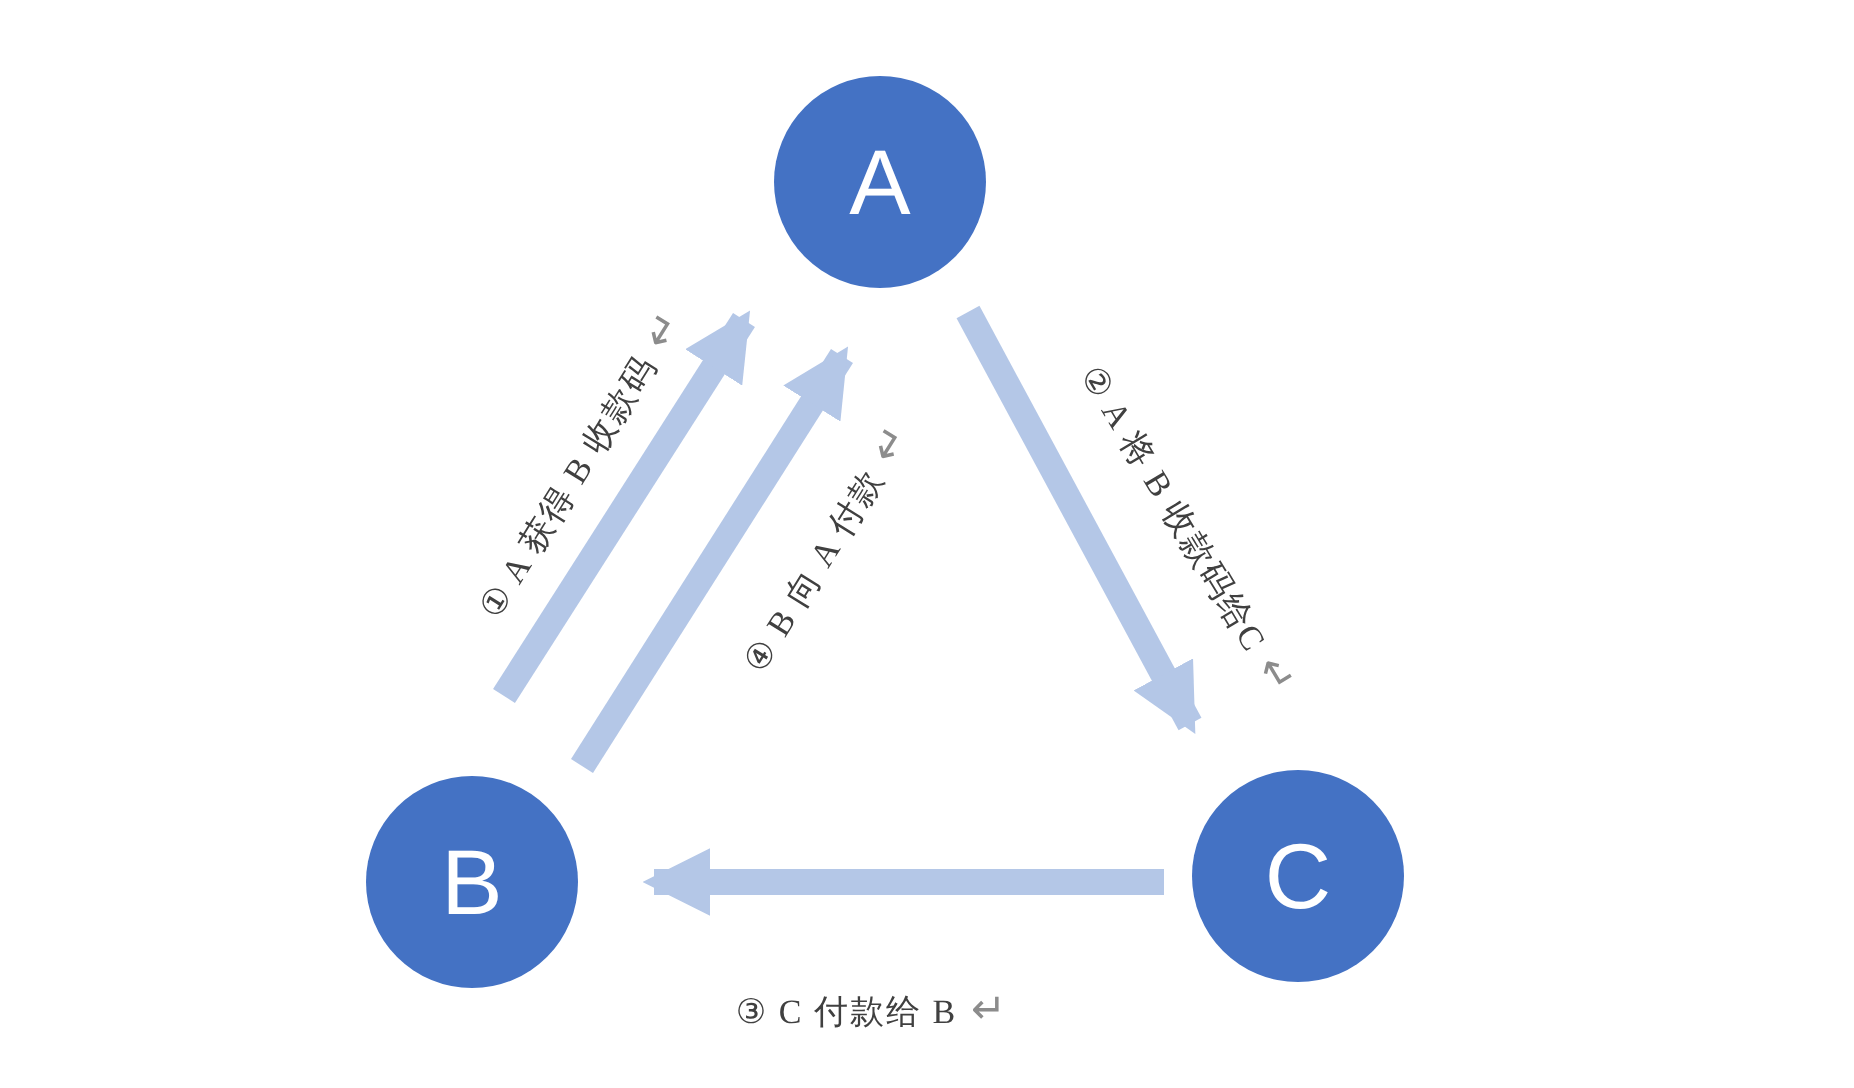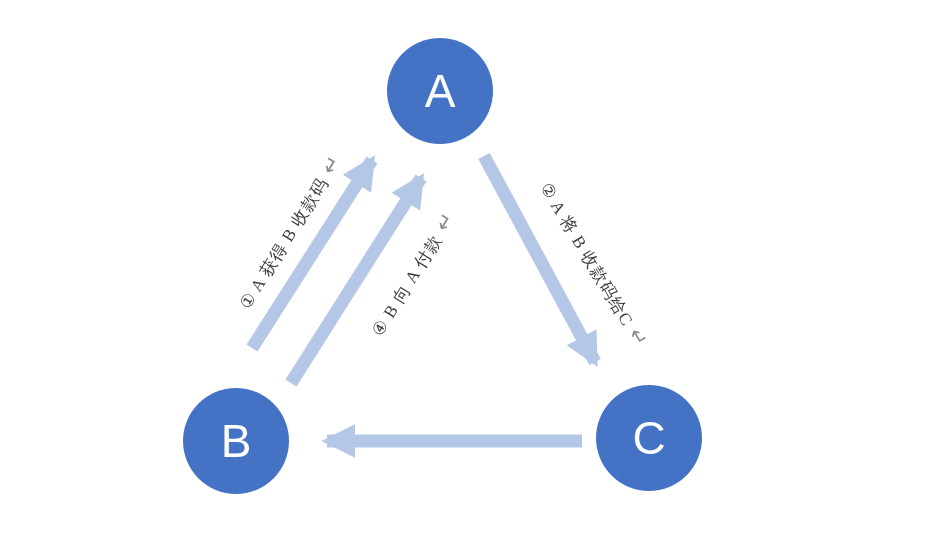--- a/index.html
+++ b/index.html
@@ -88,18 +88,21 @@
   </div>
 
   <div class="edge-label label-1">
     <span>① A 获得 B 收款码</span><span class="return-icon">↵</span>
   </div>
 
   <div class="edge-label label-2">
     <span>② A 将 B 收款码给C</span><span class="return-icon">↵</span>
   </div>
 
+  <div class="edge-label label-3">
+    <span>③ C 付款给 B</span><span class="return-icon">↵</span>
+  </div>
 
   <div class="edge-label label-4">
     <span>④ B 向 A 付款</span><span class="return-icon">↵</span>
   </div>
 
 </div>
 
 </body></html>

